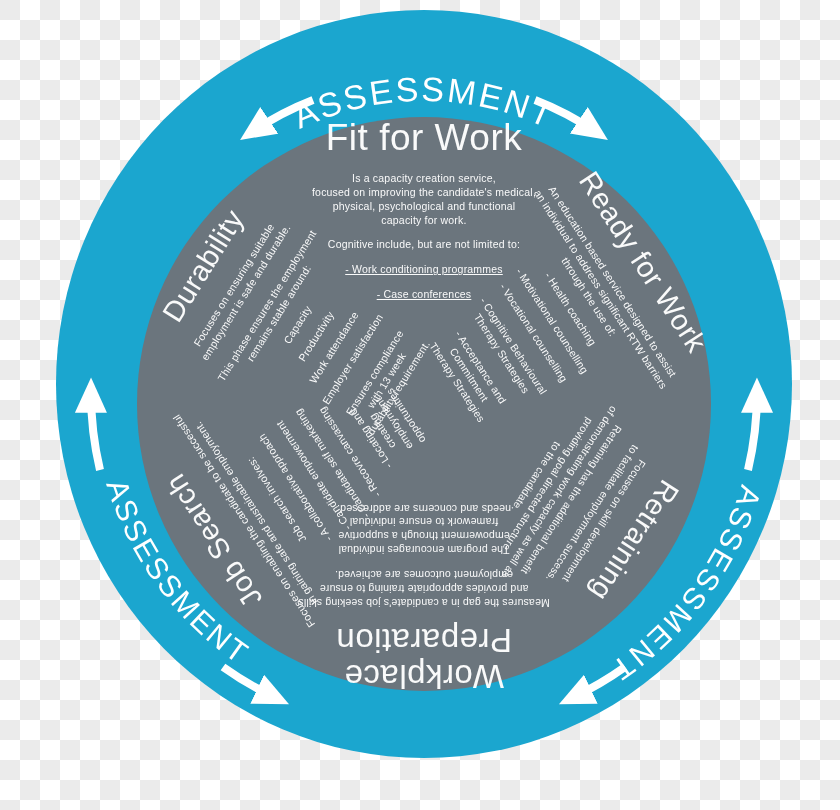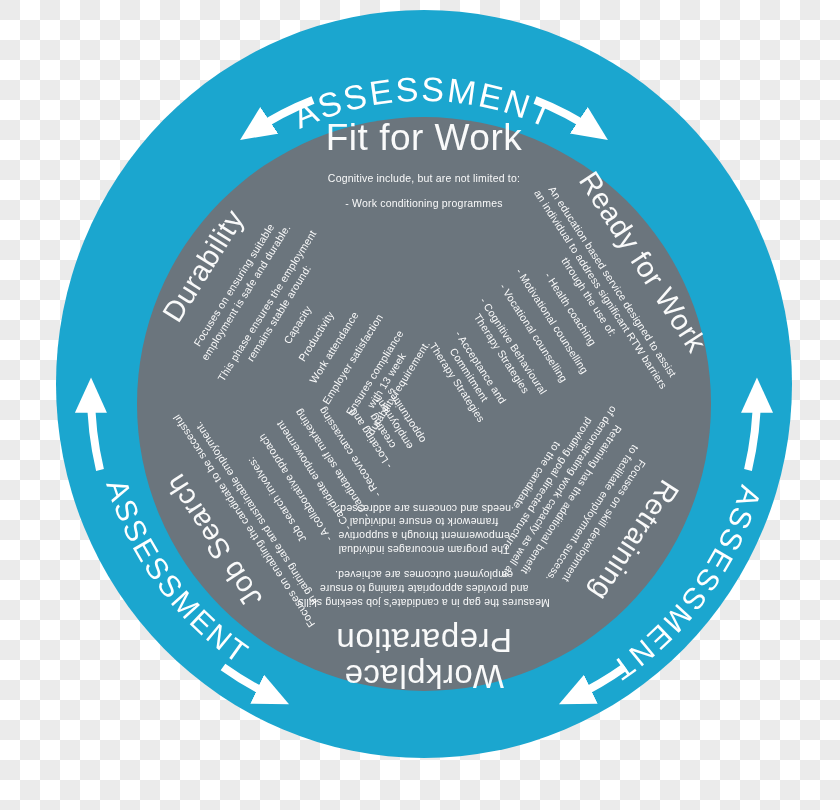--- a/index.html
+++ b/index.html
@@ -33,42 +33,49 @@
     text-align:center;color:rgba(255,255,255,.96);
     font-size:10.5px;line-height:1.32;letter-spacing:.2px;
   }
   .sec-title{font-size:29px;font-weight:normal;margin:0 auto;letter-spacing:.5px;line-height:1.08;}
   .sec-fit .sec-title{font-size:37px;}
   .sec-workplace .sec-title{font-size:33px;max-width:215px;}
   .para{margin-top:11px;}
   .sec-title + .paras .para:first-child{margin-top:14px;}
   .items{margin-top:4px;}
   .item{margin-top:8px;}
-  .sec-fit .item{margin-top:11px;}
+  .sec-fit .item{margin-top:11px;text-decoration:underline;}
   .sec-ready .items{max-width:175px;margin-left:auto;margin-right:auto;}
   .sec-job .items{max-width:200px;margin-left:auto;margin-right:auto;}
   .closing .para{margin-top:12px;}
 </style>
 </head>
 <body>
 
 <div class="canvas">
 
   <div class="ring"></div>
   <div class="inner"></div>
 
   <div class="sec-content sec-fit" style="--w:360px;--d:286px;--a:0deg">
     <h2 class="sec-title">Fit for Work</h2>
     <div class="paras">
         <div class="para">
+          <div class="line">Is a capacity creation service,</div>
+          <div class="line">focused on improving the candidate's medical,</div>
+          <div class="line">physical, psychological and functional</div>
+          <div class="line">capacity for work.</div>
+        </div>
+        <div class="para">
           <div class="line">Cognitive include, but are not limited to:</div>
         </div>
       </div>
     <div class="items">
         <div class="item">- Work conditioning programmes</div>
+        <div class="item">- Case conferences</div>
       </div>
     <div class="closing"></div>
   </div>
 
   <div class="sec-content sec-ready" style="--w:280px;--d:276px;--a:57deg">
     <h2 class="sec-title">Ready for Work</h2>
     <div class="paras">
         <div class="para">
           <div class="line">An education based service designed to assist</div>
           <div class="line">an individual to address significant RTW barriers</div>

